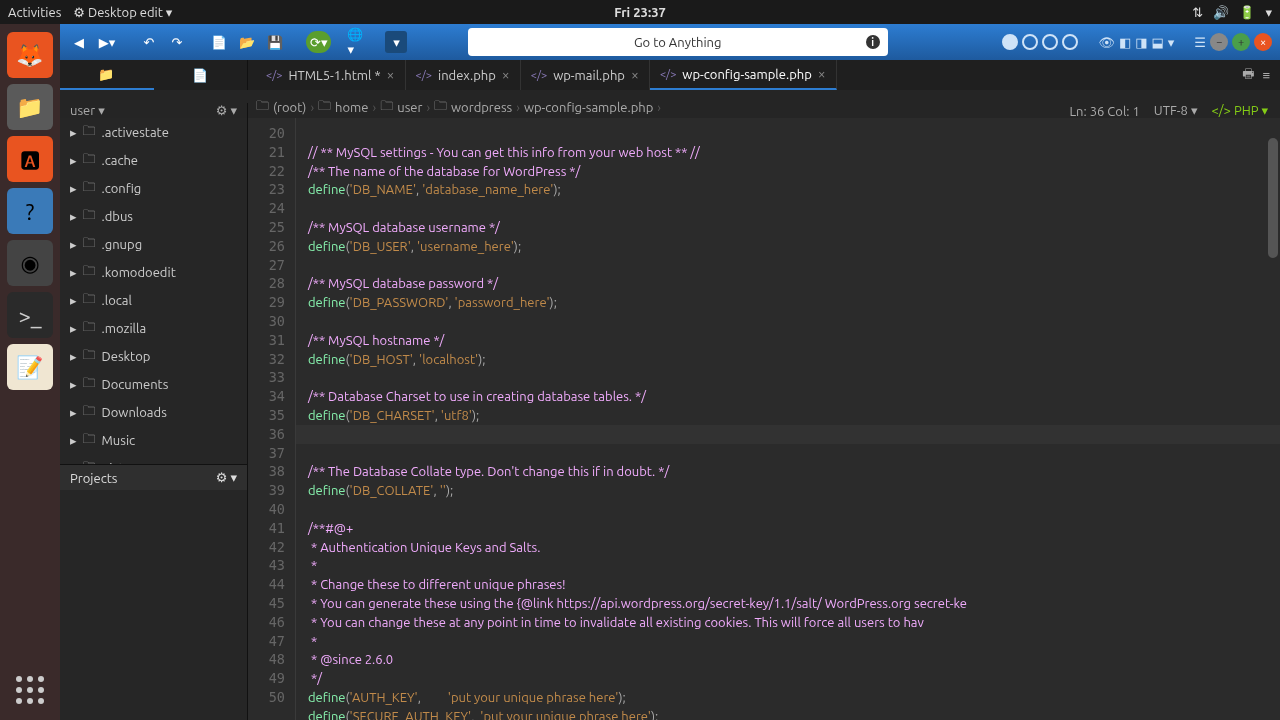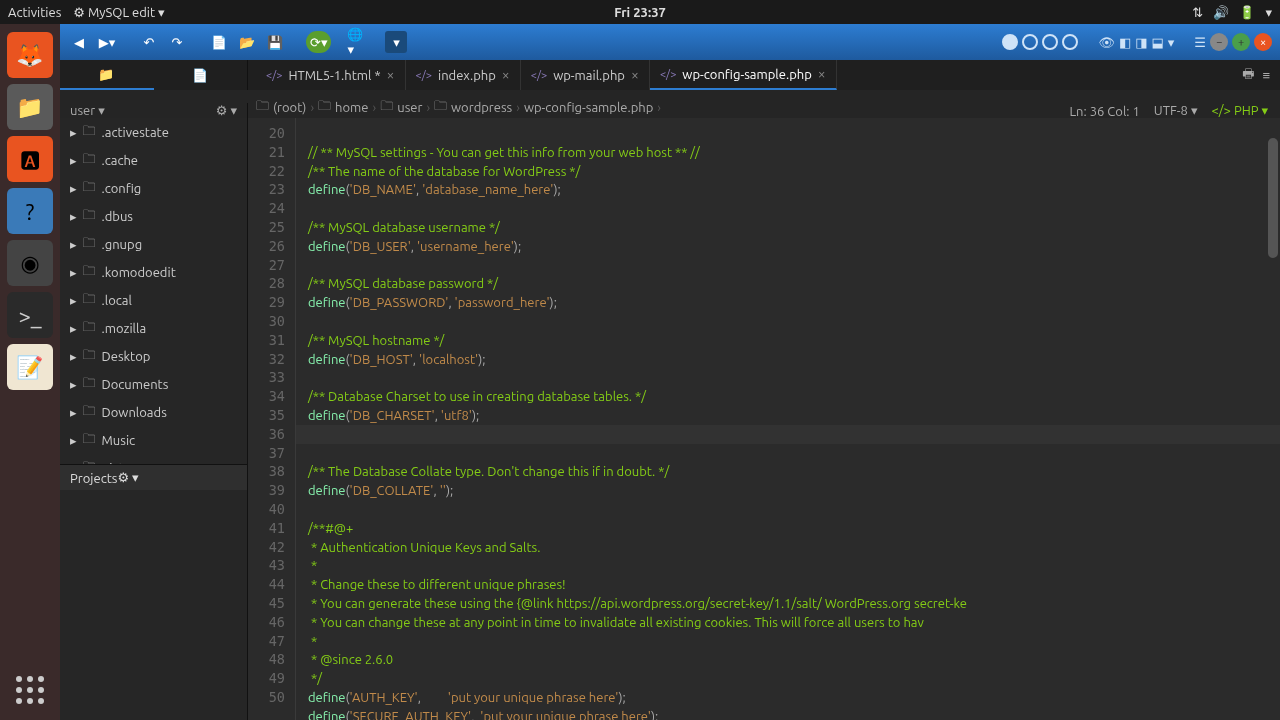--- a/index.html
+++ b/index.html
@@ -32,42 +32,42 @@
 .tabs-right{display:flex;align-items:center;gap:8px;padding:0 10px;color:#aaa}
 .pathbar{height:28px;background:#252525;display:flex;align-items:flex-end;color:#aaa;font-size:12px}
 .side-header{width:188px;display:flex;align-items:center;justify-content:space-between;padding:0 10px;border-right:1px solid #111}
 .crumbs{flex:1;display:flex;align-items:center;gap:4px;padding-left:8px}
 .crumb{display:flex;align-items:center;gap:4px}
 .statusbar{margin-left:auto;padding-right:12px;display:flex;gap:14px;align-items:center}
 .main{flex:1;display:flex;overflow:hidden}
 .sidebar{width:188px;background:#262626;border-right:1px solid #111;display:flex;flex-direction:column;overflow:hidden}
 .file-list{flex:1;overflow:hidden}
 .file-item{display:flex;align-items:center;gap:6px;padding:3px 10px;color:#ccc;cursor:pointer}
-.projects-hdr{height:26px;background:#2f2f2f;display:flex;align-items:center;justify-content:flex-start;padding:0 10px;color:#ddd;border-top:1px solid #111}
+.projects-hdr{height:26px;background:#2f2f2f;display:flex;align-items:center;justify-content:space-between;padding:0 10px;color:#ddd;border-top:1px solid #111}
 .editor{flex:1;display:flex;background:#2b2b2b;overflow:hidden;position:relative}
 .gutter{width:48px;background:#2b2b2b;color:#666;text-align:right;padding:6px 10px 12px 0;font-family:'DejaVu Sans Mono',monospace;font-size:13.5px;line-height:18.8px;border-right:1px solid #3a3a3a}
 .code{flex:1;padding:6px 0 6px 12px;font-family:'DejaVu Sans Mono',monospace;font-size:13.5px;line-height:18.8px;color:#ccc;white-space:pre;overflow:hidden}
-.cm{color:#84cc16}
+.cm{color:#f0abfc}
 .kw{color:#86efac}
 .str{color:#c08a4a}
 .pn{color:#aaa}
 .current-line{background:#323232;display:block;margin-left:-12px;padding-left:12px}
 .scrollbar{position:absolute;right:2px;top:0;width:10px;height:100%}
 .thumb{position:absolute;top:20px;width:10px;height:120px;background:#555;border-radius:5px}
 .folder-ico{color:#999}
 .php-ico{color:#8a7ab8;font-size:11px}
 .sep{color:#555}
 </style>
 </head>
 <body>
 
 <div class="topbar">
   <div class="topbar-left">
     <span>Activities</span>
-    <span>⚙ <span>MySQL edit</span> ▾</span>
+    <span>⚙ <span>Desktop edit</span> ▾</span>
   </div>
   <div class="topbar-center">Fri 23:37</div>
   <div class="topbar-right">
     <span>⇅</span>
     <span>🔊</span>
     <span>🔋</span>
     <span>▾</span>
   </div>
 </div>
 
@@ -102,20 +102,24 @@
     <div style="width:8px"></div>
     <div class="tbar-btn">📄</div>
     <div class="tbar-btn">📂</div>
     <div class="tbar-btn">💾</div>
     <div style="width:8px"></div>
     <div class="tbar-btn green">⟳▾</div>
     <div style="width:4px"></div>
     <div class="tbar-btn">🌐▾</div>
     <div style="width:4px"></div>
     <div class="tbar-btn" style="background:#1a4a7a;border-radius:3px">▾</div>
+    <div class="searchbox">
+      <span>Go to Anything</span>
+      <span class="info">i</span>
+    </div>
     <div class="tbar-right">
       <div class="circ" style="background:#cfe3f7"></div>
       <div class="circ"></div>
       <div class="circ"></div>
       <div class="circ"></div>
       <div style="width:12px"></div>
       <span style="color:#cfe3f7">👁</span>
       <span style="color:#cfe3f7">◧</span>
       <span style="color:#cfe3f7">◨</span>
       <span style="color:#cfe3f7">⬓</span>

